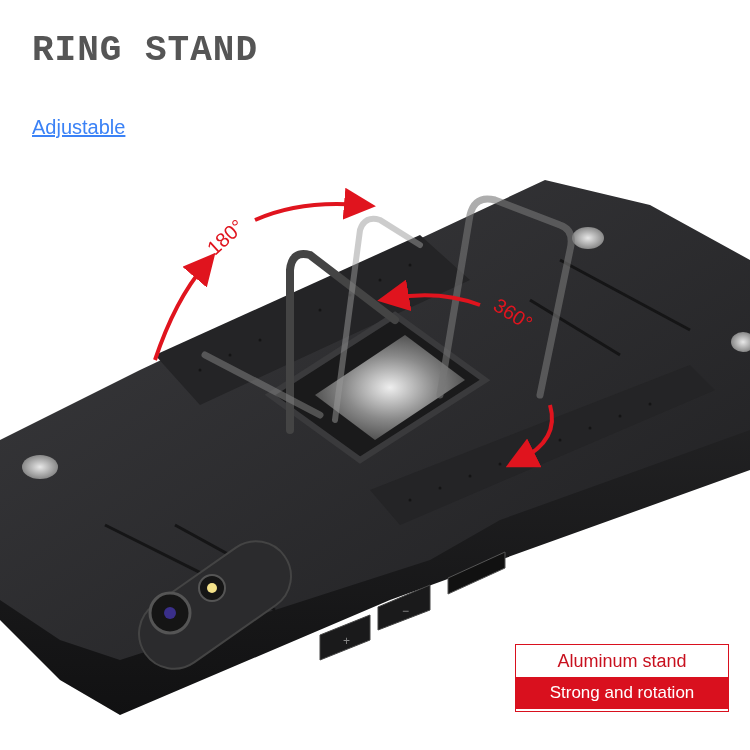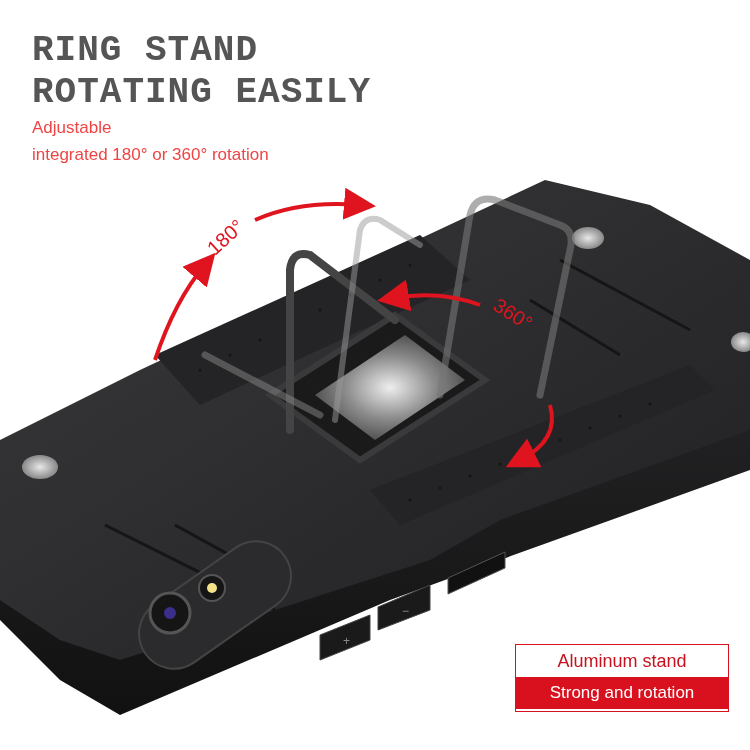--- a/index.html
+++ b/index.html
@@ -1,39 +1,37 @@
 <!DOCTYPE html>
 <html><head>
   <meta charset="utf-8">
   <style>
     html, body { margin: 0; padding: 0; background: #ffffff; }
     body { width: 750px; height: 750px; position: relative; overflow: hidden; font-family: "Liberation Sans", "DejaVu Sans", sans-serif; }
     .headline { position: absolute; left: 32px; top: 30px; color: #555555; font-family: Liberation Mono, monospace; font-weight: bold; font-size: 36px; line-height: 42px; letter-spacing: 1px; }
     .headline div { white-space: nowrap; }
-    .subline { position: absolute; left: 32px; top: 114px; color: #ef4444; font-size: 17px; line-height: 27px; }
+    .subline { position: absolute; left: 32px; top: 114px; color: #3b82f6; font-size: 20px; line-height: 27px; text-decoration: underline; }
     .subline div { white-space: nowrap; }
     .art { position: absolute; left: 0; top: 0; width: 750px; height: 750px; }
     .arrow-label { position: absolute; color: #e0141e; font-size: 20px; font-family: "Liberation Sans", sans-serif; white-space: nowrap; }
     .label-180 { left: 205px; top: 226px; transform: rotate(-42deg); }
     .label-360 { left: 492px; top: 303px; transform: rotate(32deg); }
     .badge { position: absolute; left: 515px; top: 644px; width: 214px; height: 68px; border: 1px solid #d9101e; box-sizing: border-box; }
     .badge-top { height: 32px; background: #ffffff; color: #c8101e; font-size: 18px; line-height: 32px; text-align: center; }
     .badge-bottom { height: 32px; background: #d9101e; color: #ffffff; font-size: 17px; line-height: 32px; text-align: center; }
   </style>
 </head>
 <body>
 
 <div class="headline">
   <div>RING STAND</div>
-  <div>ROTATING EASILY</div>
 </div>
 
 <div class="subline">
   <div>Adjustable</div>
-  <div>integrated 180° or 360° rotation</div>
 </div>
 
 <svg class="art" viewBox="0 0 750 750">
   <defs>
     <linearGradient id="caseGrad" x1="0" y1="0" x2="1" y2="1">
       <stop offset="0" stop-color="#3a3a3d"></stop>
       <stop offset="1" stop-color="#1f1f21"></stop>
     </linearGradient>
     <linearGradient id="sideGrad" x1="0" y1="0" x2="0" y2="1">
       <stop offset="0" stop-color="#2e2e30"></stop>

